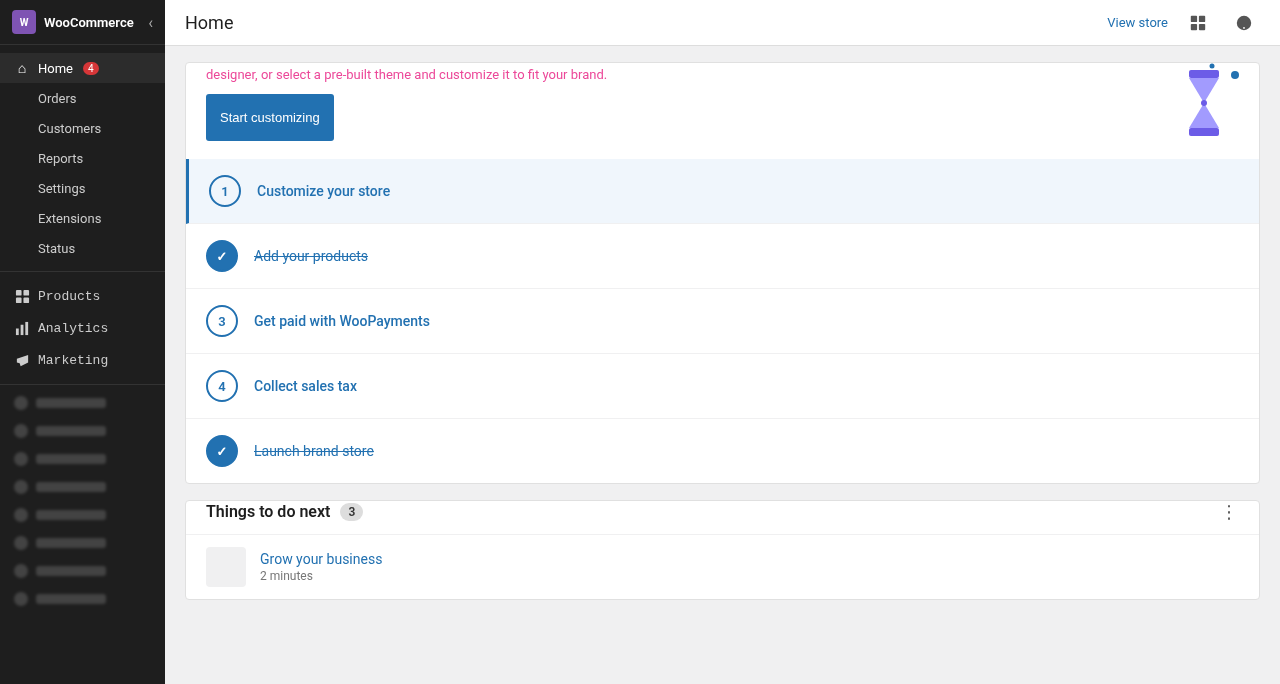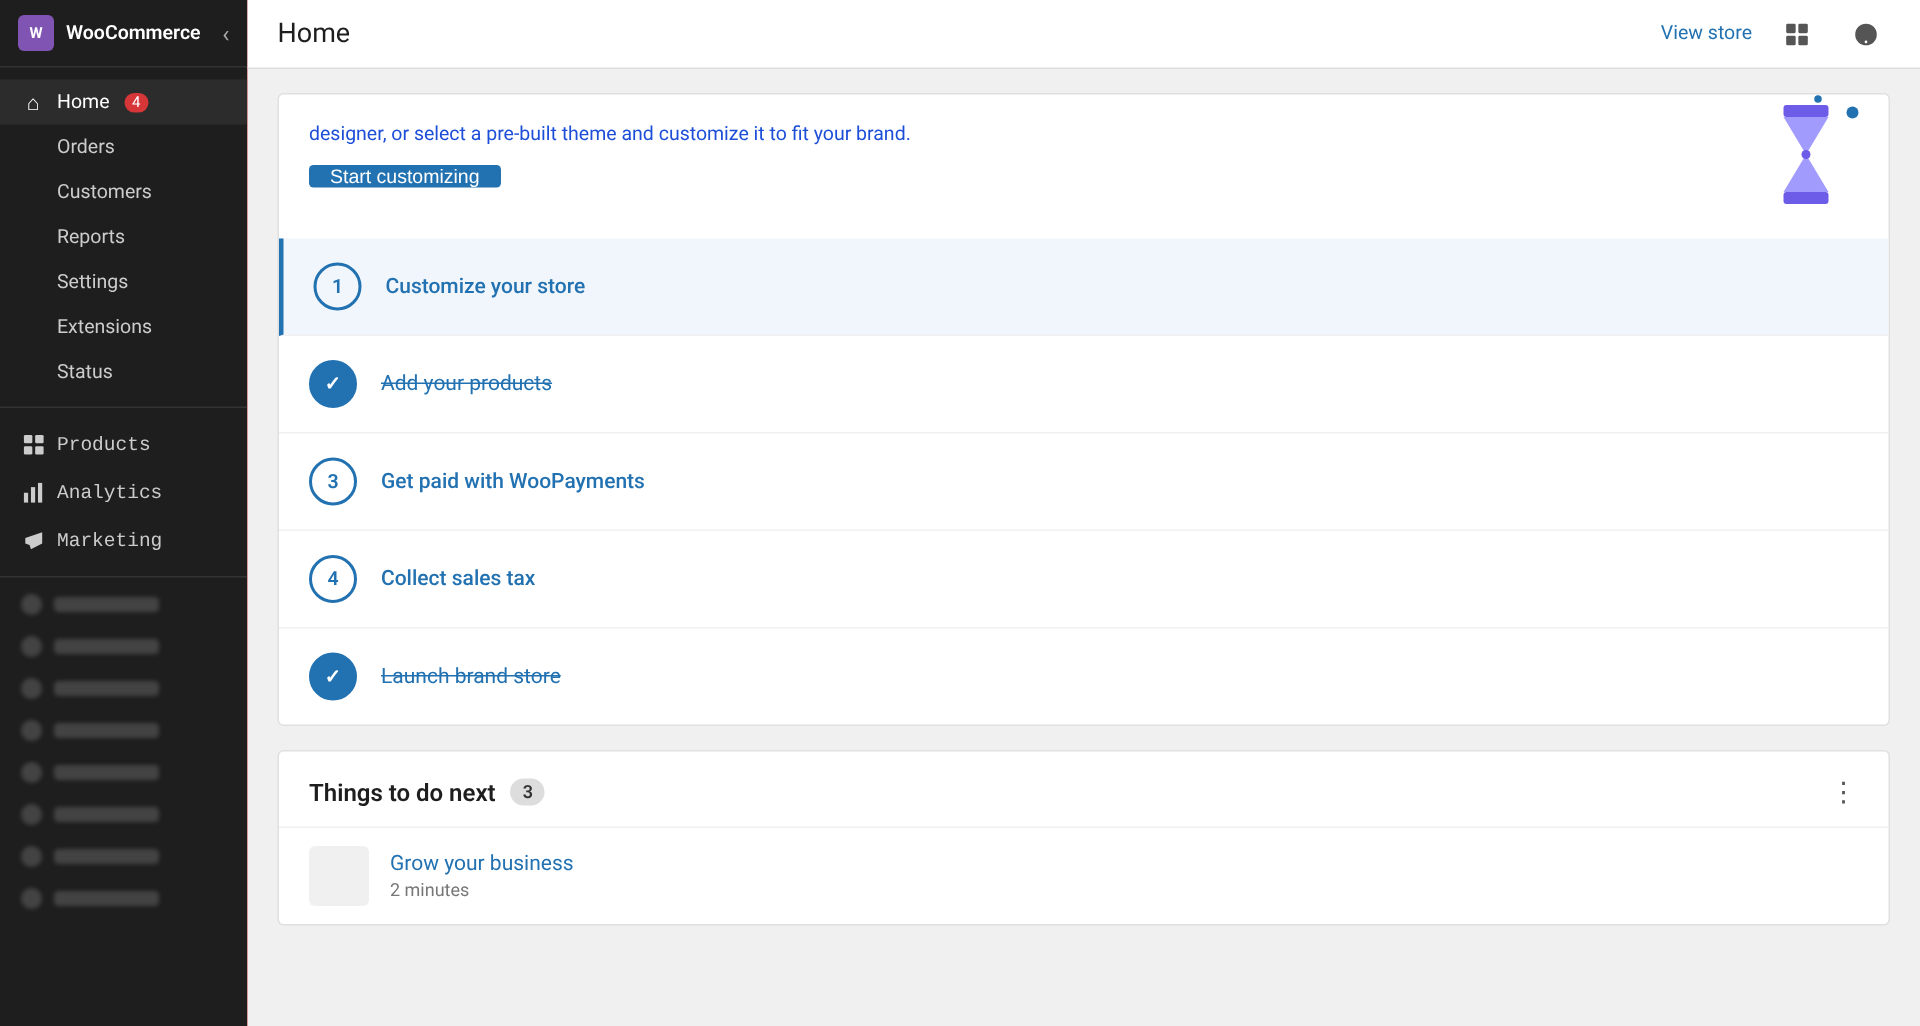--- a/index.html
+++ b/index.html
@@ -220,32 +220,32 @@
     .store-banner {
       padding: 0 20px 16px;
       display: flex;
       align-items: center;
       justify-content: space-between;
       position: relative;
     }
 
     .store-banner-text {
       font-size: 13px;
-      color: #1d4ed8;
+      color: #ec4899;
       max-width: 500px;
       line-height: 1.5;
       text-align: center;
     }
 
     .store-banner-btn {
       background: #2271b1;
       color: #fff;
       border: none;
       border-radius: 3px;
-      padding: 0 14px;
+      padding: 16px 14px;
       font-size: 13px;
       cursor: pointer;
       display: inline-block;
       margin-top: 10px;
     }
 
     .store-banner-img {
       width: 70px;
       height: 80px;
       display: flex;
@@ -299,21 +299,21 @@
 
     .step-label.active-label {
       text-decoration: none;
       font-weight: 500;
     }
 
     
     .section-header {
       display: flex;
       align-items: center;
-      padding: 16px 20px 12px;
+      padding: 0 20px 12px;
       gap: 10px;
     }
 
     .section-title {
       font-size: 16px;
       font-weight: 600;
       color: #1e1e1e;
     }
 
     .section-badge {

